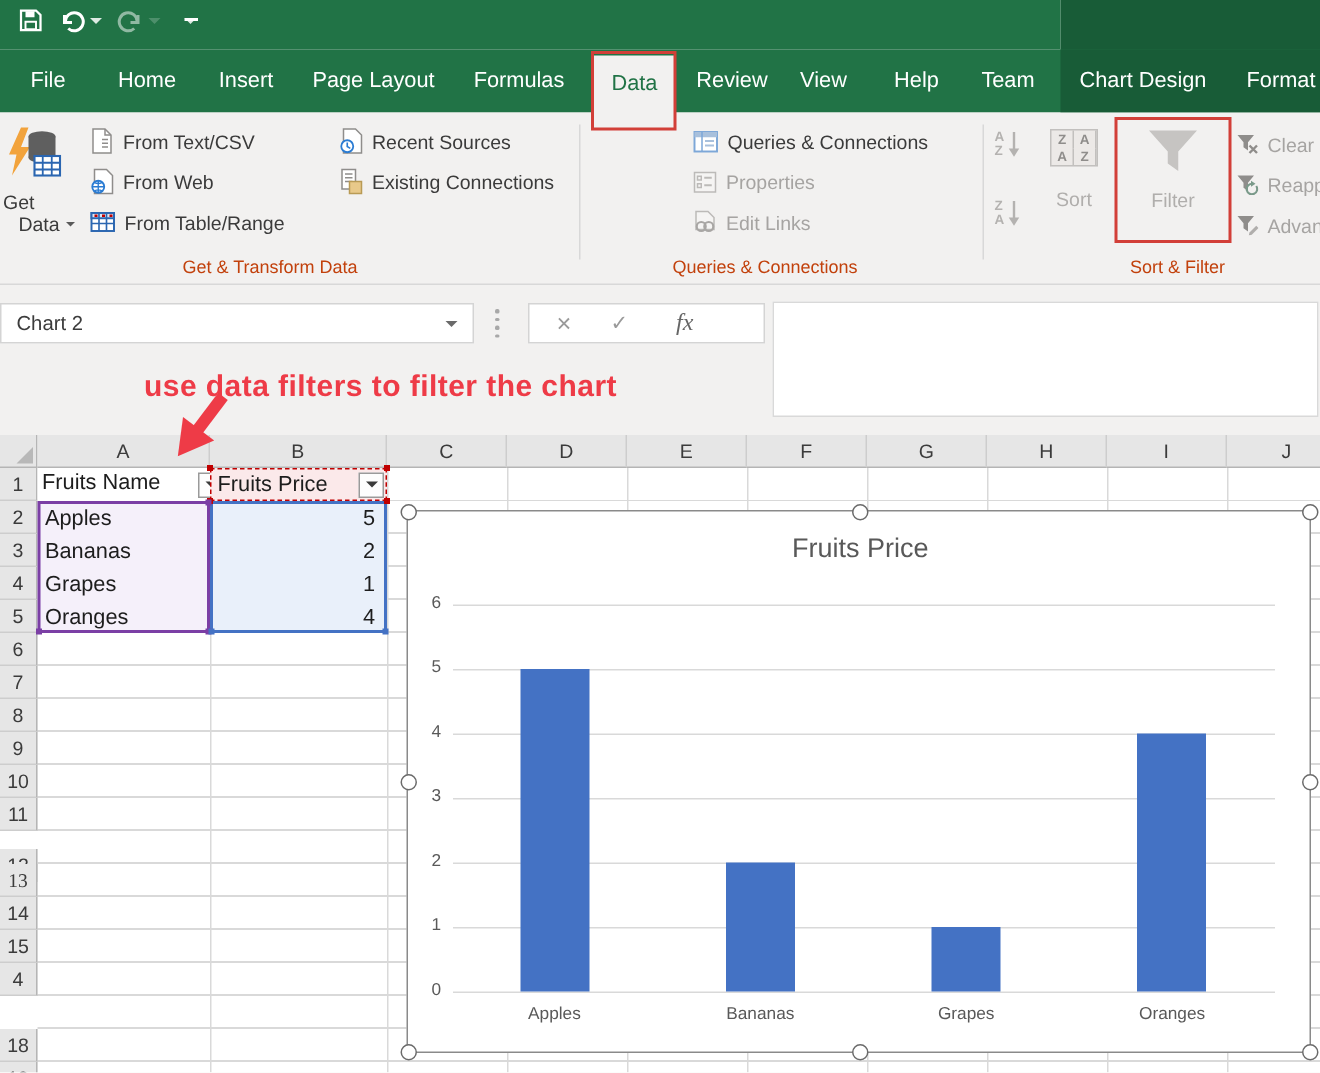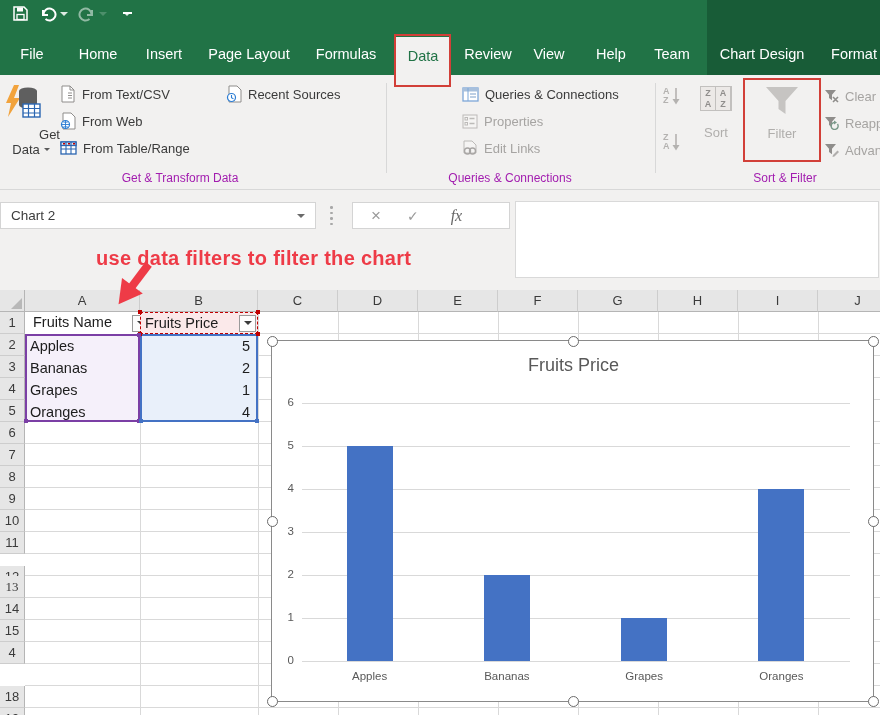--- a/index.html
+++ b/index.html
@@ -21,27 +21,27 @@
   .chart-tools-label{ position:absolute; left:707px; top:8px; width:173px; text-align:center; font-size:13px; color:rgba(255,255,255,.62); z-index:6;}
   
   .tabrow{ position:absolute; left:0; top:33px; width:880px; height:42px; background:#217346; z-index:5;}
   .tabrow .ctx-bg{ position:absolute; left:707px; top:0; width:173px; height:42px; background:#185c37;}
   .tab{ position:absolute; top:0; height:42px; line-height:42px; text-align:center; color:#fff; font-size:14.5px; cursor:default;}
   .tab.active{ top:4px; height:42px; line-height:38px; background:#f2f1f0; color:#217346; }
   
   .redbox{ position:absolute; border:2px solid #d23f38; z-index:60; pointer-events:none;}
   
   .ribbon{ position:absolute; left:0; top:75px; width:880px; height:115px; background:#f2f1f0; border-bottom:1px solid #d8d8d8; z-index:5;}
-  .bigbtn{ position:absolute; width:58px; text-align:right; color:#3b3b3b; font-size:13px;}
+  .bigbtn{ position:absolute; width:58px; text-align:left; color:#3b3b3b; font-size:13px;}
   .bigbtn .ic{ display:block; margin:0 auto 4px auto;}
   .bigbtn .l2{ display:flex; justify-content:center; align-items:center; gap:4px;}
   .dcaret{ width:0;height:0;border-left:3.5px solid transparent;border-right:3.5px solid transparent;border-top:3.5px solid #5a5a5a;}
   .smbtn{ position:absolute; height:22px; display:flex; align-items:center; gap:6px; font-size:13px; color:#3b3b3b; white-space:nowrap;}
   .smbtn.disabled{ color:#a6a4a2; }
-  .grplabel{ position:absolute; font-size:12px; color:#a21caf; text-align:center;}
+  .grplabel{ position:absolute; font-size:12px; color:#c2410c; text-align:center;}
   .vsep{ position:absolute; top:8px; width:1px; height:90px; background:#d8d8d8;}
   .azicon{ position:absolute; display:flex; align-items:center; gap:2px; color:#b4b2b0; font-weight:bold; font-size:9px;}
   .azicon .letters{ display:flex; flex-direction:column; line-height:9px;}
   .sort-grid{ width:32px; height:25px; border:1px solid #c2c0be; display:grid; grid-template-columns:1fr 1fr; font-size:9px; font-weight:bold; color:#8f8d8b; background:#ece9e7;}
   .sort-grid span{ display:flex; align-items:center; justify-content:center; border-right:1px solid #c2c0be;}
   .btn-col{ text-align:center; position:absolute; font-size:13px; color:#b0aeac;}
   
   .strip{ position:absolute; left:0; top:190px; width:880px; height:100px; background:#f2f1f0; z-index:5;}
   .namebox{ position:absolute; left:0; top:12px; width:316px; height:27px; background:#fff; border:1px solid #d4d4d4; font-size:13.5px; color:#3c3c3c; line-height:25px; padding-left:10px;}
   .namebox .nb-caret{ position:absolute; right:10px; top:11px; width:0;height:0; border-left:4px solid transparent;border-right:4px solid transparent;border-top:4px solid #6a6a6a;}
@@ -57,21 +57,21 @@
   
   .sheet{ position:absolute; left:0; top:290px; width:880px; height:425px; background:#fff; z-index:3;}
   .corner{ position:absolute; left:0; top:0; width:25px; height:22px; background:#e6e6e6; border-right:1px solid #b5b5b5; border-bottom:1px solid #b5b5b5;}
   .corner .tri{ position:absolute; right:2px; bottom:2px; width:0; height:0; border-left:11px solid transparent; border-bottom:11px solid #b8b8b8;}
   .colhdr{ position:absolute; top:0; height:22px; background:#e6e6e6; border-right:1px solid #cdcdcd; border-bottom:1px solid #b5b5b5; text-align:center; font-size:13px; color:#3b3b3b; line-height:21px;}
   .rowhdr{ position:absolute; left:0; width:25px; height:22px; background:#e6e6e6; border-right:1px solid #b5b5b5; border-bottom:1px solid #cdcdcd; text-align:center; font-size:13px; color:#3b3b3b; line-height:21px;}
   .gridbg{ position:absolute; left:25px; top:22px; width:855px; height:403px;
     background:repeating-linear-gradient(to bottom, transparent 0 21px, #d9d9d9 21px 22px);}
   .vline{ position:absolute; top:22px; width:1px; height:403px; background:#d9d9d9;}
   .cell{ position:absolute; height:22px; font-size:14.5px; color:#1d1d1d; line-height:21px;}
-  .cellA1{ left:25px; top:22px; width:126px; background:#fff; padding-left:8px;}
+  .cellA1{ left:25px; top:22px; width:126px; background:#fff; padding-left:3px;}
   .cellB1{ left:140px; top:22px; width:118px; background:#fbe9ea; border:1.5px dashed #c00000; padding-left:4px;}
   .filterbtn{ position:absolute; right:2px; top:2.5px; width:17px; height:17px; background:#fdfdfd; border:1px solid #9a9a9a; display:flex; align-items:center; justify-content:center;}
   .filterbtn .tri{ width:0;height:0;border-left:4px solid transparent;border-right:4px solid transparent;border-top:4.5px solid #3a3a3a;}
   .range{ position:absolute; }
   .range-a{ left:25px; top:44px; width:115px; height:88px; background:#f5f0fa; border:2px solid #7b3fa5;}
   .range-b{ left:140px; top:44px; width:118px; height:88px; background:#e9f0fa; border:2px solid #4472c4;}
   .range .rc{ position:absolute; height:22px; left:0; right:0; line-height:20px; font-size:14.5px; color:#1d1d1d;}
   .range-a .rc{ padding-left:3px;}
   .range-b .rc{ text-align:right; padding-right:6px;}
   .dot{ position:absolute; width:4px; height:4px; z-index:4;}
@@ -190,20 +190,28 @@
         </svg>
       <span>From Table/Range</span>
     </div>
     <div class="smbtn" style="left:226px; top:8px;">
       <svg width="16" height="18" viewBox="0 0 16 18">
           <path d="M3 1 h8 l4 4 v12 h-12 z" fill="#fff" stroke="#8f8d8b"></path>
           <circle cx="5.5" cy="12.5" r="4" fill="#fff" stroke="#2b7cd3" stroke-width="1.2"></circle>
           <path d="M5.5 10 v2.7 l2 1.2" stroke="#2b7cd3" stroke-width="1.1" fill="none"></path>
         </svg>
       <span>Recent Sources</span>
+    </div>
+    <div class="smbtn" style="left:226px; top:35px;">
+      <svg width="16" height="18" viewBox="0 0 16 18">
+          <path d="M2 1 h9 v13 h-9 z" fill="#fff" stroke="#8f8d8b"></path>
+          <path d="M4 4 h5 M4 6.5 h5 M4 9 h5" stroke="#8f8d8b"></path>
+          <rect x="7" y="9" width="8" height="8" fill="#e8c98a" stroke="#b99b55"></rect>
+        </svg>
+      <span>Existing Connections</span>
     </div>
     <div class="grplabel" style="left:0; top:96px; width:360px;">Get &amp; Transform Data</div>
 
     <div class="vsep" style="left:386px;"></div>
 
 
     <div class="smbtn" style="left:462px; top:8px;">
       <svg width="17" height="15" viewBox="0 0 17 15">
           <rect x="1" y="1" width="15" height="13" fill="#fff" stroke="#7da7d8" stroke-width="1.3"></rect>
           <rect x="1" y="1" width="15" height="3.5" fill="#a8c0dc"></rect>

